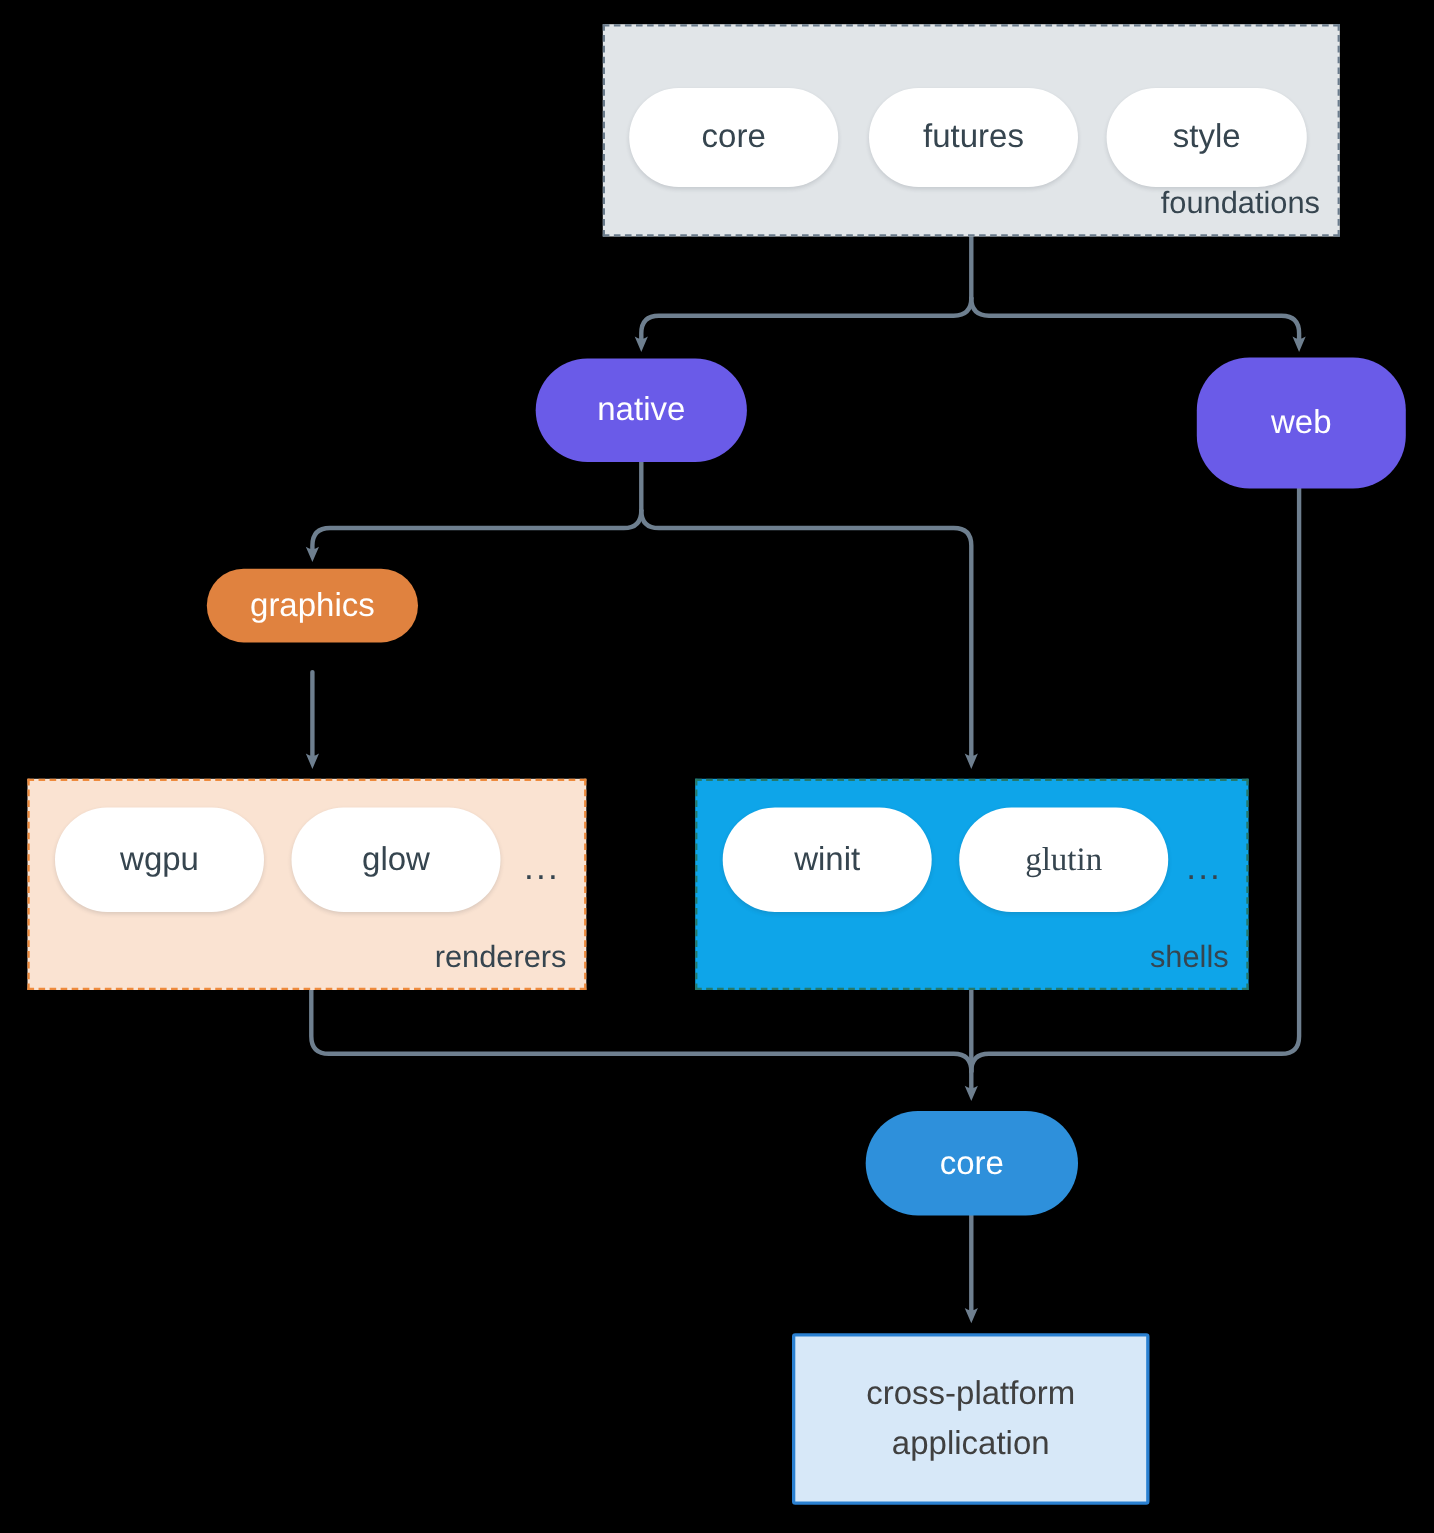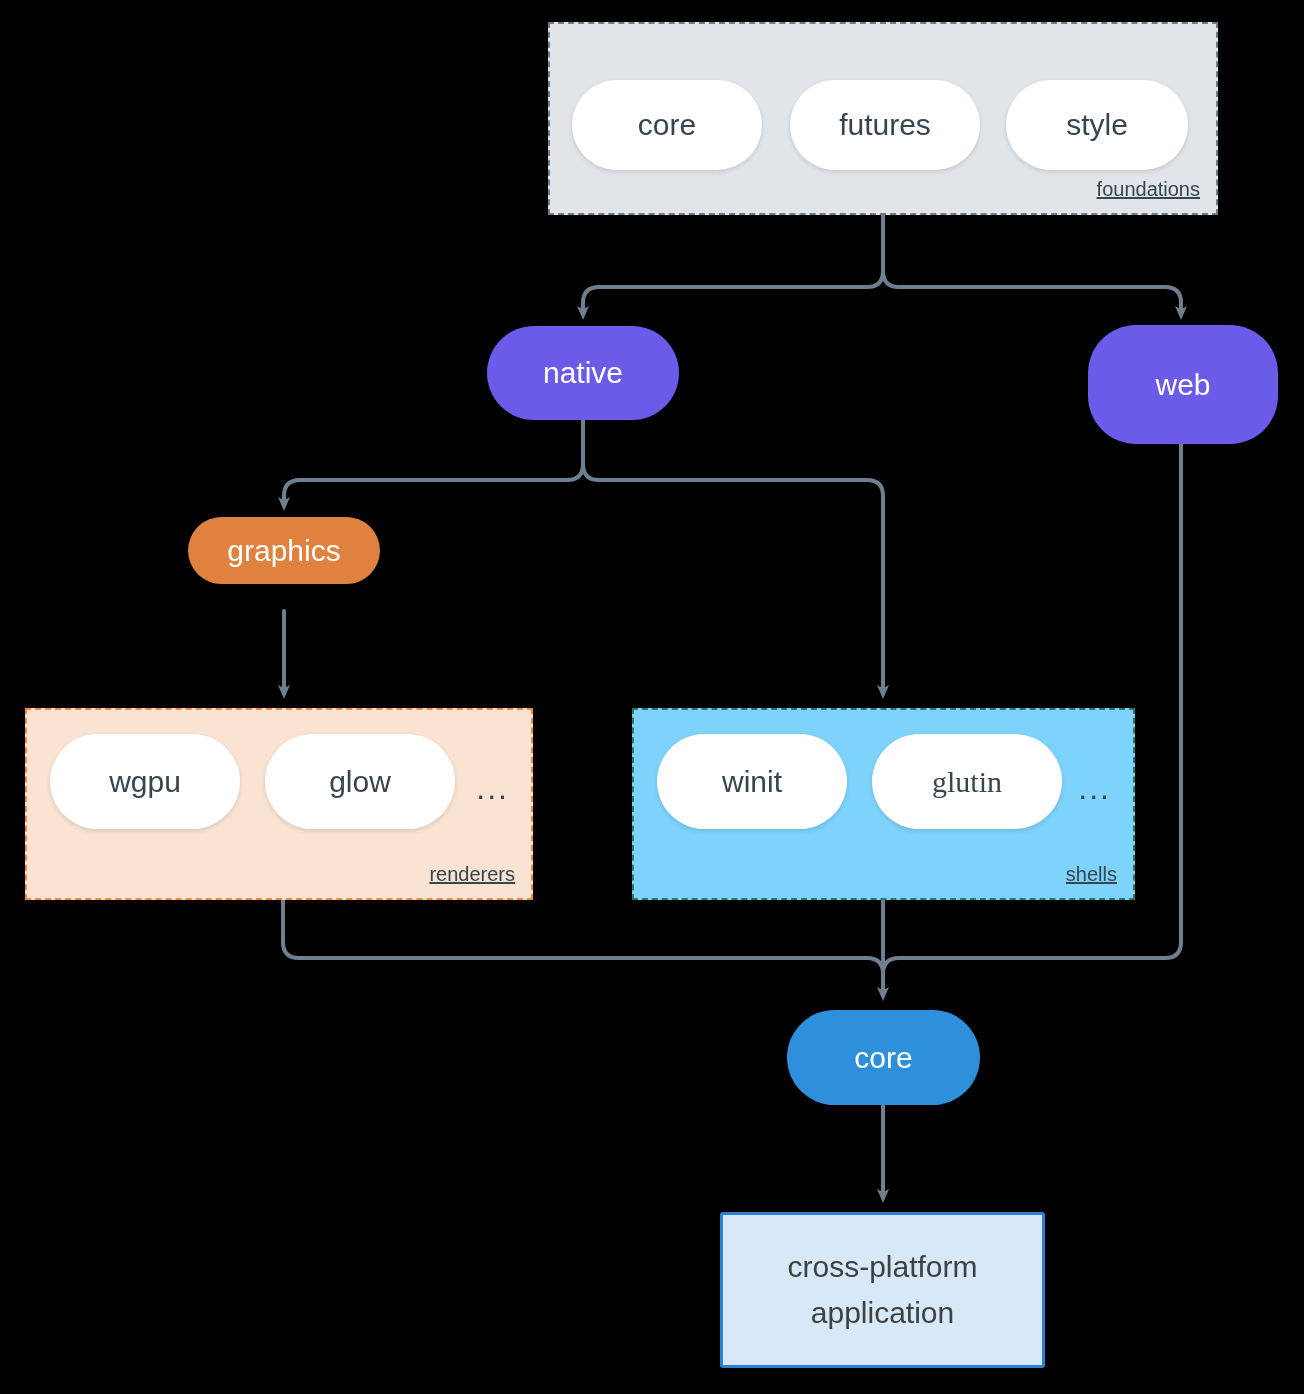--- a/index.html
+++ b/index.html
@@ -17,25 +17,25 @@
   .group-foundations{
     left:548px;top:22px;width:670px;height:193px;
     background:#e1e5e8;border:2px dashed #6b7c8c;
   }
   .group-renderers{
     left:25px;top:708px;width:508px;height:192px;
     background:#fae3d2;border:2px dashed #ee8a3c;padding-left:33px;
   }
   .group-shells{
     left:632px;top:708px;width:503px;height:192px;
-    background:#7dd3fc;border:2px dashed #26796a;
+    background:#0ea5e9;border:2px dashed #26796a;
   }
   .group-label{
     position:absolute;right:16px;bottom:12px;
-    font-size:20px;color:#36454f;text-decoration:underline;
+    font-size:28px;color:#36454f;
   }
   .pill{
     position:absolute;z-index:3;
     display:flex;align-items:center;justify-content:center;
     font-size:30px;color:#36454f;
     background:#fff;border-radius:48px;
     box-shadow:0 2px 4px rgba(40,50,60,0.15);
   }
   .pill-white{background:#ffffff;}
   .pill-colored{color:#ffffff;box-shadow:none;}

